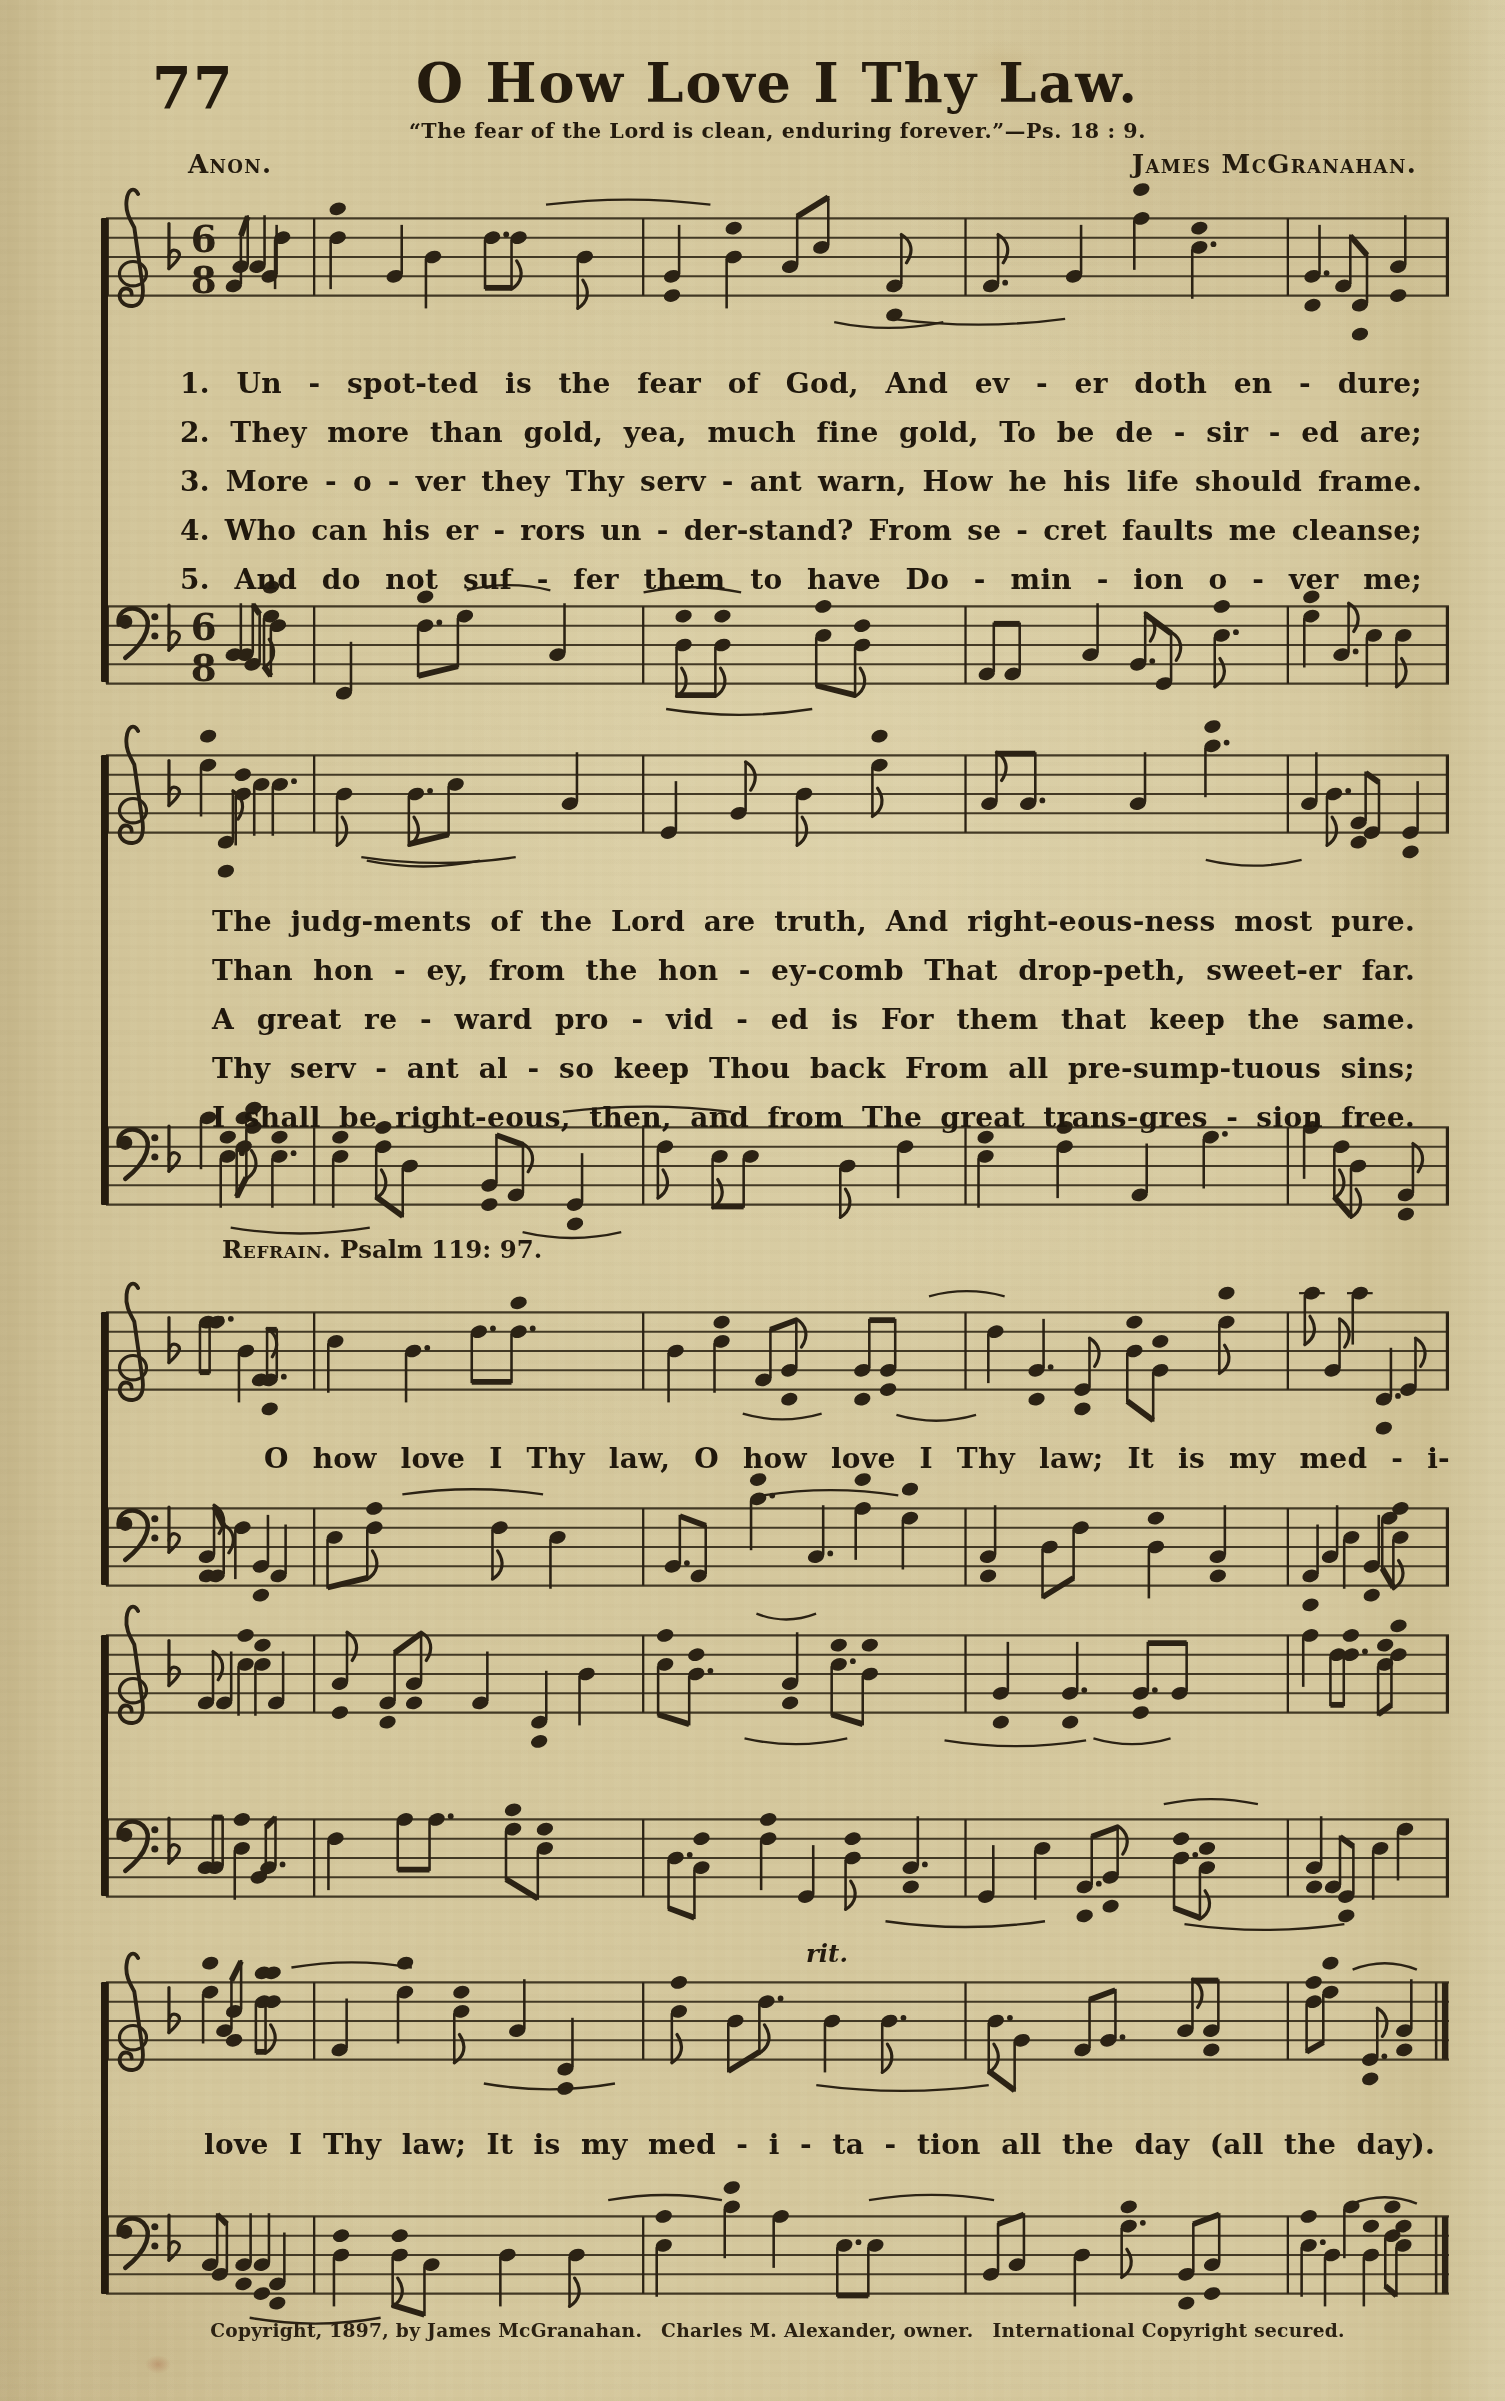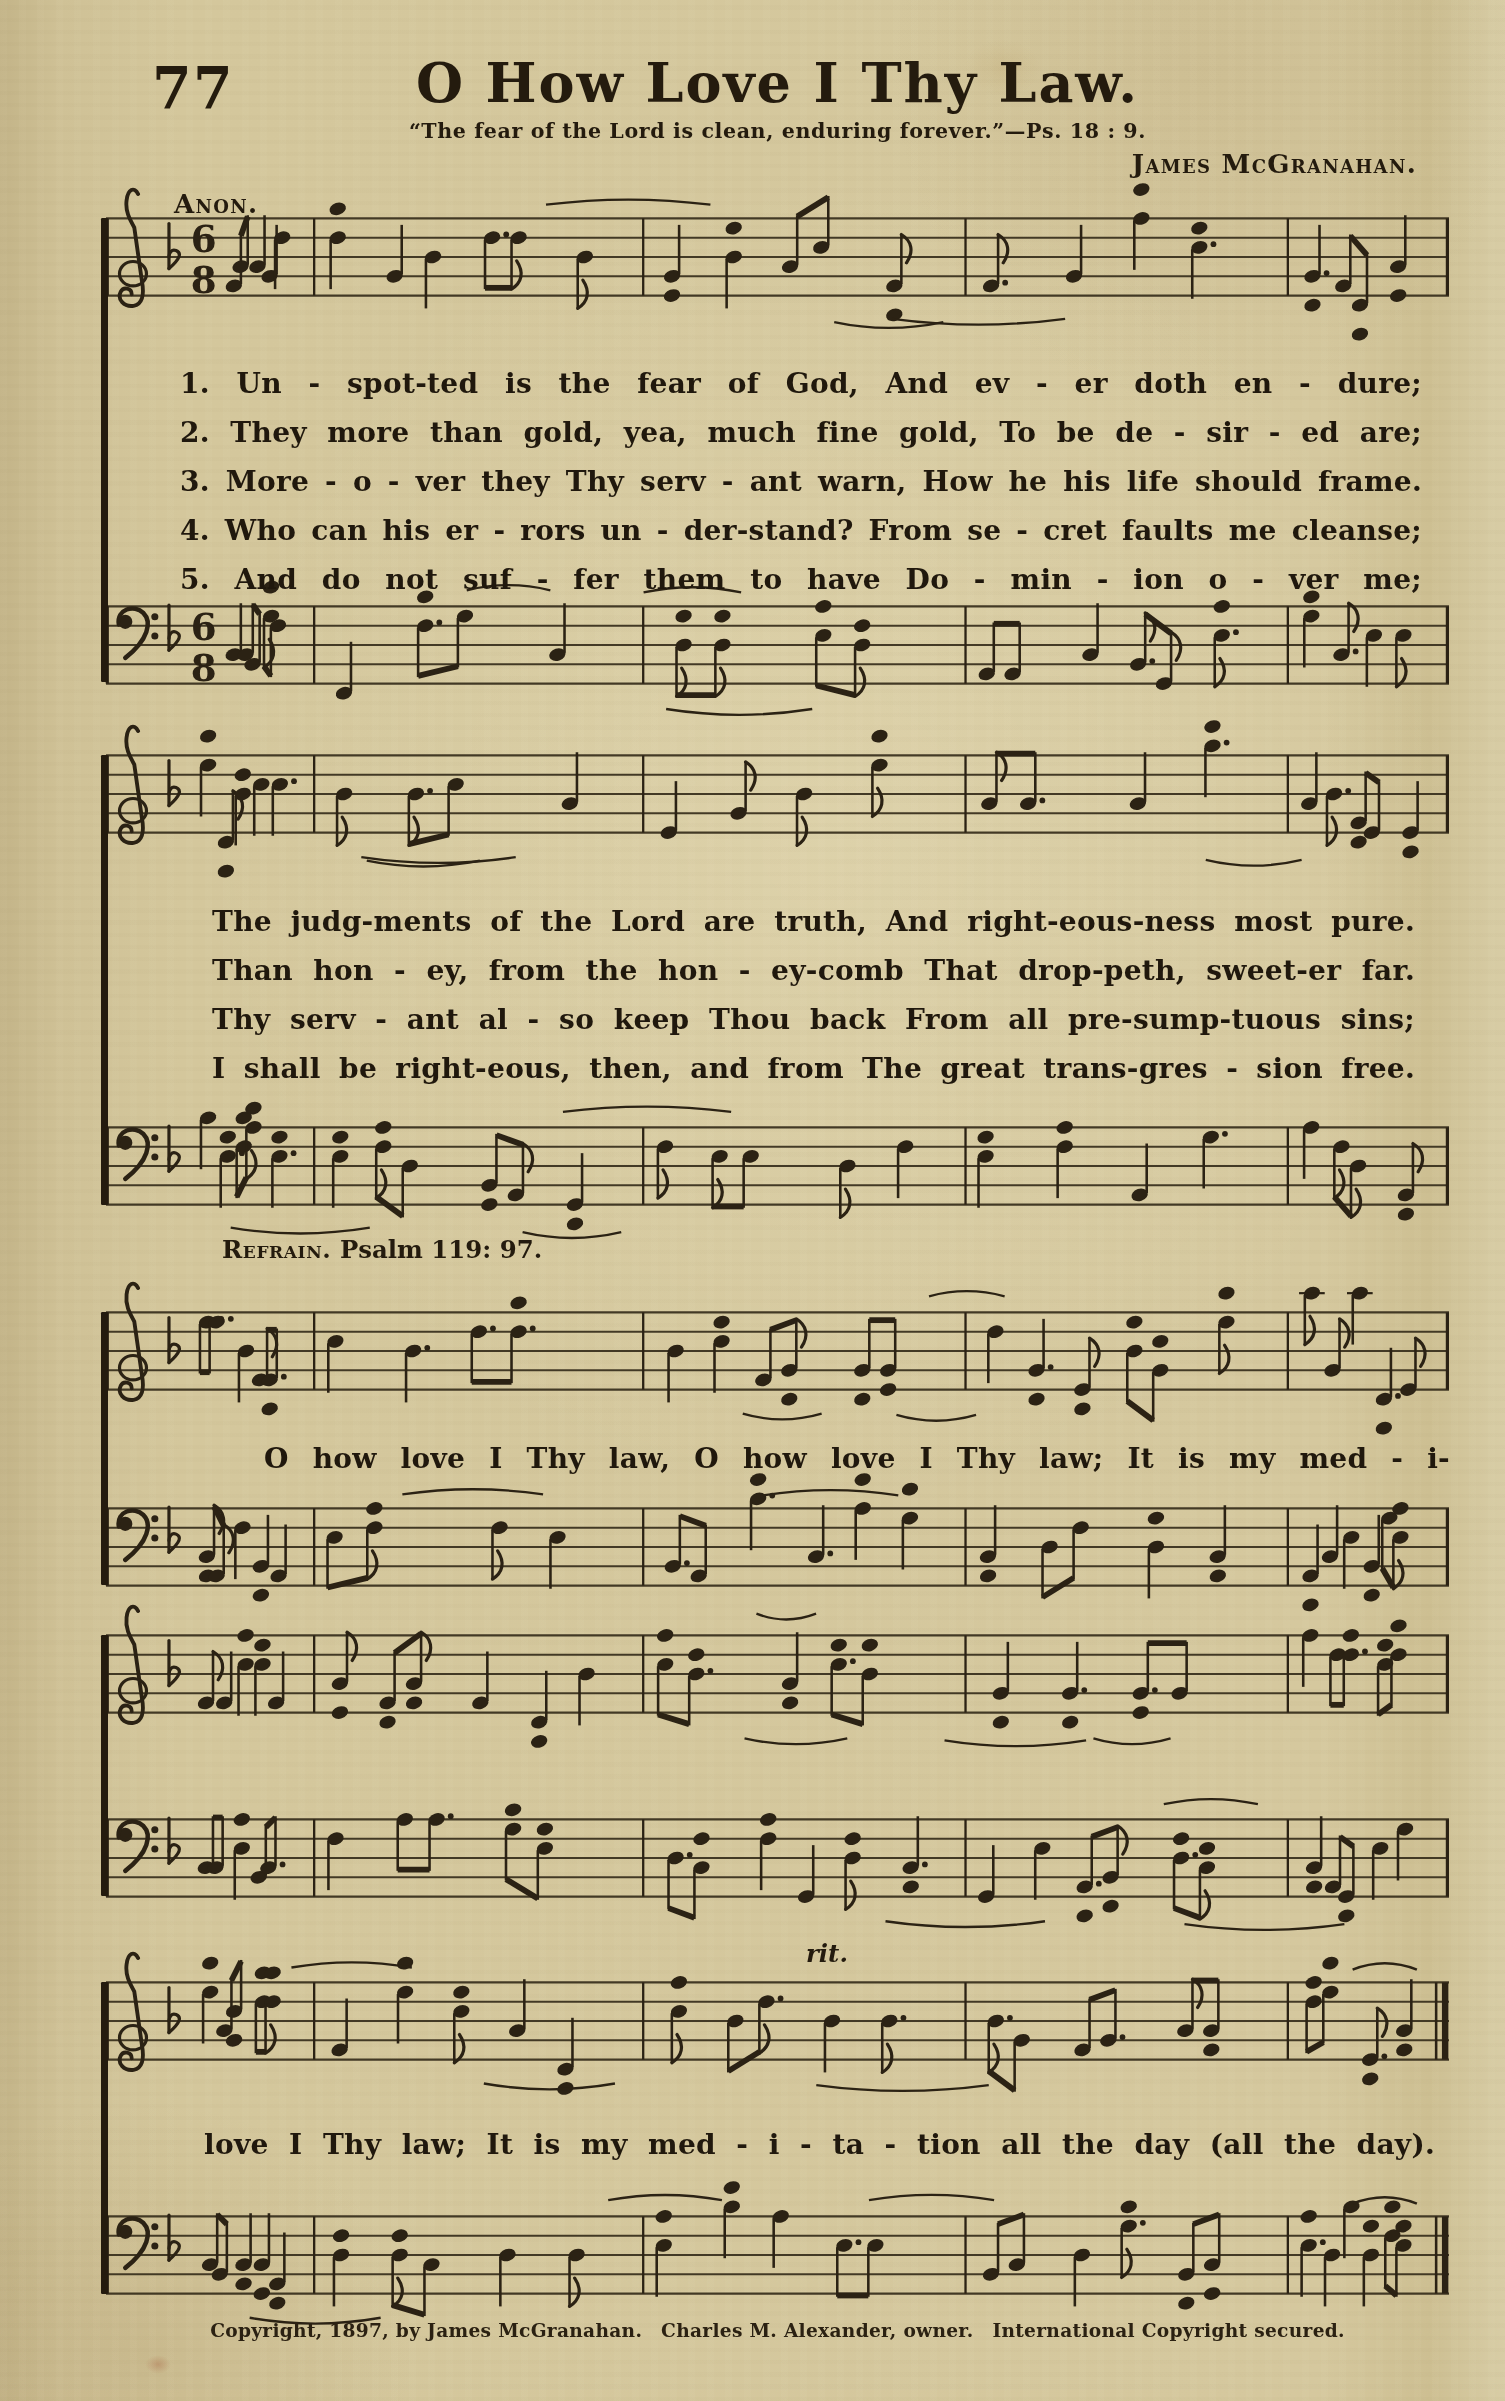--- a/index.html
+++ b/index.html
@@ -51,21 +51,21 @@
 <div class="page">
   <div class="tex"></div>
   <div class="stain1"></div>
   <div class="stain2"></div>
 
   <div class="abs hymn-number" style="left:152px;top:54px;">77</div>
   <div class="abs title-row" style="top:51px;">
     <h1 class="title">O How Love I Thy Law.</h1>
   </div>
   <div class="abs scripture" style="top:119px;">“The fear of the Lord is clean, enduring forever.”—Ps. 18 : 9.</div>
-  <div class="abs byline" style="left:174px;top:149px;margin-top:40px;">Anon.</div>
+  <div class="abs byline" style="left:188px;top:149px;">Anon.</div>
   <div class="abs byline" style="left:996px;top:149px;width:421px;text-align:right;">James McGranahan.</div>
 
   <div class="sysbar" style="top:218px;height:464px;"></div>
   <svg class="staff" width="1343" height="206" style="left:106px;top:154px;" viewBox="0 0 2090 320">
       <line x1="0" y1="100" x2="2090" y2="100" stroke="#3b321f" stroke-width="3.4" opacity="0.95"></line>
       <line x1="0" y1="130" x2="2090" y2="130" stroke="#3b321f" stroke-width="3.4" opacity="0.95"></line>
       <line x1="0" y1="160" x2="2090" y2="160" stroke="#3b321f" stroke-width="3.4" opacity="0.95"></line>
       <line x1="0" y1="190" x2="2090" y2="190" stroke="#3b321f" stroke-width="3.4" opacity="0.95"></line>
       <line x1="0" y1="220" x2="2090" y2="220" stroke="#3b321f" stroke-width="3.4" opacity="0.95"></line>
       <line x1="2" y1="100" x2="2" y2="220" stroke="#2b2214" stroke-width="5"></line>
@@ -359,20 +359,21 @@
       <ellipse cx="2030.1587593411505" cy="220" rx="13" ry="9.5" fill="#2b2214" transform="rotate(-18 2030.1587593411505 220)"></ellipse>
       <line x1="2041.1587593411505" y1="217" x2="2041.1587593411505" y2="140" stroke="#2b2214" stroke-width="4"></line>
       <ellipse cx="2030.1587593411505" cy="250" rx="13" ry="9.5" fill="#2b2214" transform="rotate(-18 2030.1587593411505 250)"></ellipse>
       <path d="M397.3167577525601 258.2507270928472 Q 517.46338279685 276.2507270928472 637.61000784114 258.2507270928472" fill="none" stroke="#2b2214" stroke-width="3.6"></path>
       <path d="M405.81343293655664 263.7810534071177 Q 493.8394799246453 281.7810534071177 581.8655269127339 263.7810534071177" fill="none" stroke="#2b2214" stroke-width="3.6"></path>
       <path d="M1711.4966316474602 262.48546545766294 Q 1786.0687424405478 280.48546545766294 1860.6408532336354 262.48546545766294" fill="none" stroke="#2b2214" stroke-width="3.6"></path>
     </svg>
   <div class="abs lyr" style="left:204px;top:893px;width:1219px;">
     <p>The judg-ments of the Lord are truth, And right-eous-ness most pure.</p>
     <p>Than hon - ey, from the hon - ey-comb That drop-peth, sweet-er far.</p>
+    <p>A great re - ward pro - vid - ed is For them that keep the same.</p>
     <p>Thy serv - ant al - so keep Thou back From all pre-sump-tuous sins;</p>
     <p>I shall be right-eous, then, and from The great trans-gres - sion free.</p>
   </div>
   <svg class="staff" width="1343" height="206" style="left:106px;top:1063px;" viewBox="0 0 2090 320">
       <line x1="0" y1="100" x2="2090" y2="100" stroke="#3b321f" stroke-width="3.4" opacity="0.95"></line>
       <line x1="0" y1="130" x2="2090" y2="130" stroke="#3b321f" stroke-width="3.4" opacity="0.95"></line>
       <line x1="0" y1="160" x2="2090" y2="160" stroke="#3b321f" stroke-width="3.4" opacity="0.95"></line>
       <line x1="0" y1="190" x2="2090" y2="190" stroke="#3b321f" stroke-width="3.4" opacity="0.95"></line>
       <line x1="0" y1="220" x2="2090" y2="220" stroke="#3b321f" stroke-width="3.4" opacity="0.95"></line>
       <line x1="2" y1="100" x2="2" y2="220" stroke="#2b2214" stroke-width="5"></line>

